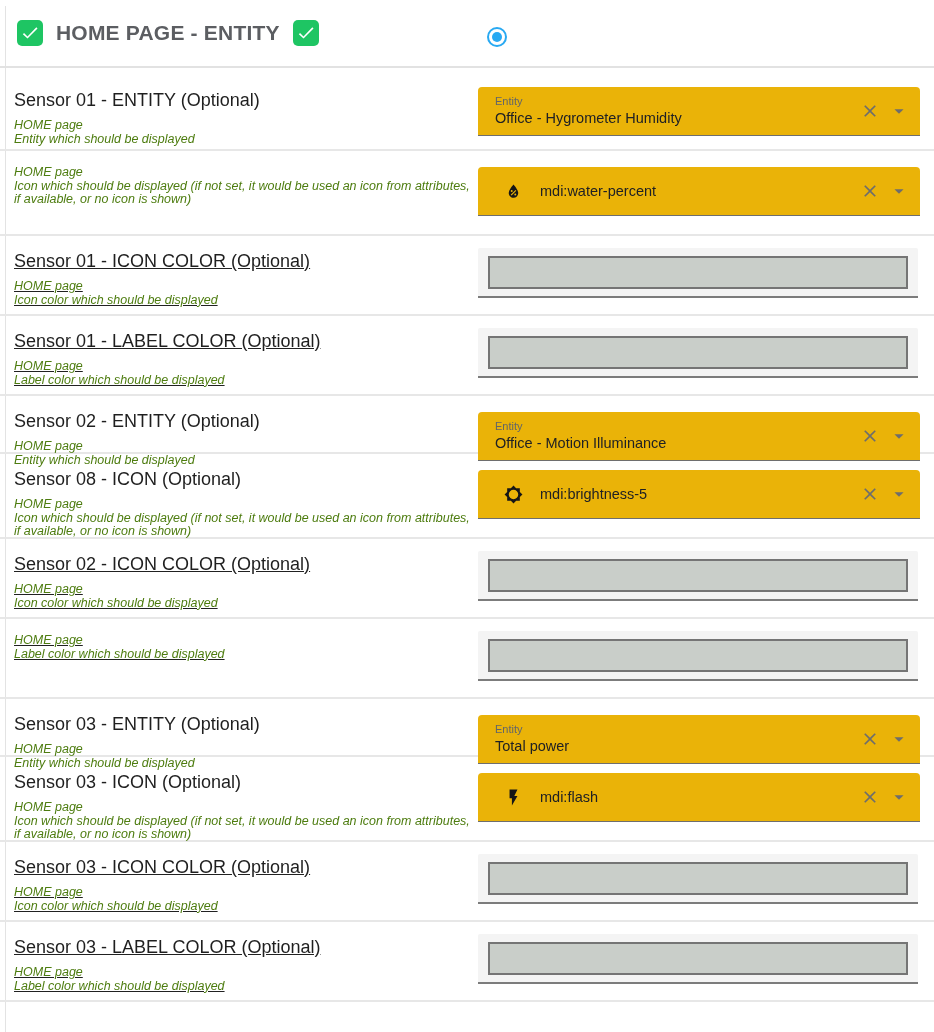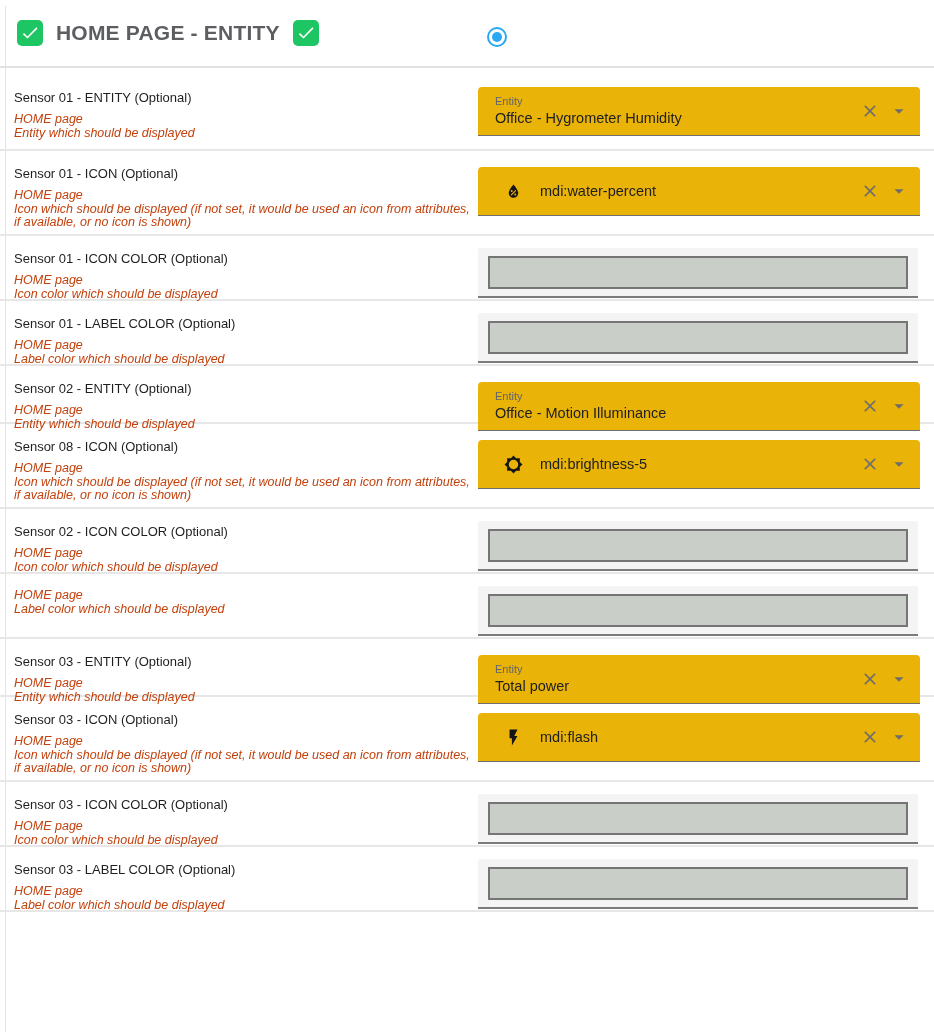--- a/index.html
+++ b/index.html
@@ -15,25 +15,25 @@
             display:flex;align-items:center;justify-content:center;flex:0 0 auto;}
   .checkbox svg{width:20px;height:20px;fill:#fff;}
   .page-title{font-size:21px;font-weight:bold;color:#5c5e62;margin:0 13px;letter-spacing:.2px;}
   .radio{position:absolute;left:487px;top:27px;width:20px;height:20px;border-radius:50%;
          border:2px solid var(--blue);box-sizing:border-box;display:flex;align-items:center;justify-content:center;}
   .radio .dot{width:10px;height:10px;border-radius:50%;background:var(--blue);}
 
   
   .row{position:relative;border-bottom:2px solid #e7e7e7;box-sizing:border-box;}
   .t-entity{height:58px;} .t-entity.tall{height:83px;}
-  .t-icon{height:85px;} .t-color{height:65px;}
+  .t-icon{height:85px;} .t-color{height:80px;text-decoration:underline;}
   .left{padding:15px 0 0 14px;max-width:458px;}
   .tall .left{padding-top:22px;}
-  .row-label{font-size:13px;color:#1f1f1f;margin-bottom:8px;}
-  .row-page,.row-desc{font-style:italic;font-size:12.5px;color:#c2410c;line-height:13.5px;}
+  .row-label{font-size:18px;color:#1f1f1f;margin-bottom:8px;}
+  .row-page,.row-desc{font-style:italic;font-size:12.5px;color:#4d7c0f;line-height:13.5px;}
 
   .right{position:absolute;left:478px;width:442px;}
   .t-entity .right{top:16px;} .t-entity.tall .right{top:19px;}
   .t-icon .right{top:16px;} .t-color .right{top:12px;}
 
   
   .picker{position:relative;height:49px;background:#eab308;border-radius:4px 4px 0 0;
           border-bottom:1px solid #6e6e6e;box-sizing:border-box;cursor:pointer;}
   .pk-label{position:absolute;left:17px;top:8px;font-size:11px;color:#61656a;}
   .pk-value{position:absolute;left:17px;top:23px;font-size:14.5px;color:#202124;}
@@ -95,21 +95,20 @@
             <svg viewBox="0 0 24 24">
               <path d="M7,10L12,15L17,10H7Z"></path>
             </svg>
           </span>
       </div>
     </div>
   </div>
 
   <div class="row t-icon">
     <div class="left">
-      <div class="row-label">Sensor 01 - ICON (Optional)</div>
       <div class="row-page">HOME page</div>
       <div class="row-desc">Icon which should be displayed (if not set, it would be used an icon from attributes, if available, or no icon is shown)</div>
     </div>
     <div class="right">
       <div class="picker icon">
         <span class="mdi">
           <svg viewBox="0 0 24 24">
               <path fill-rule="evenodd" d="M12,3.25C12,3.25 6,10 6,14C6,17.32 8.69,20 12,20A6,6 0 0,0 18,14C18,10 12,3.25 12,3.25M14.47,9.97L15.53,11.03L9.53,17.03L8.47,15.97L14.47,9.97M9.75,10A1.25,1.25 0 0,1 11,11.25A1.25,1.25 0 0,1 9.75,12.5A1.25,1.25 0 0,1 8.5,11.25A1.25,1.25 0 0,1 9.75,10M14.25,14.5A1.25,1.25 0 0,1 15.5,15.75A1.25,1.25 0 0,1 14.25,17A1.25,1.25 0 0,1 13,15.75A1.25,1.25 0 0,1 14.25,14.5Z"></path>
             </svg>
         </span>

